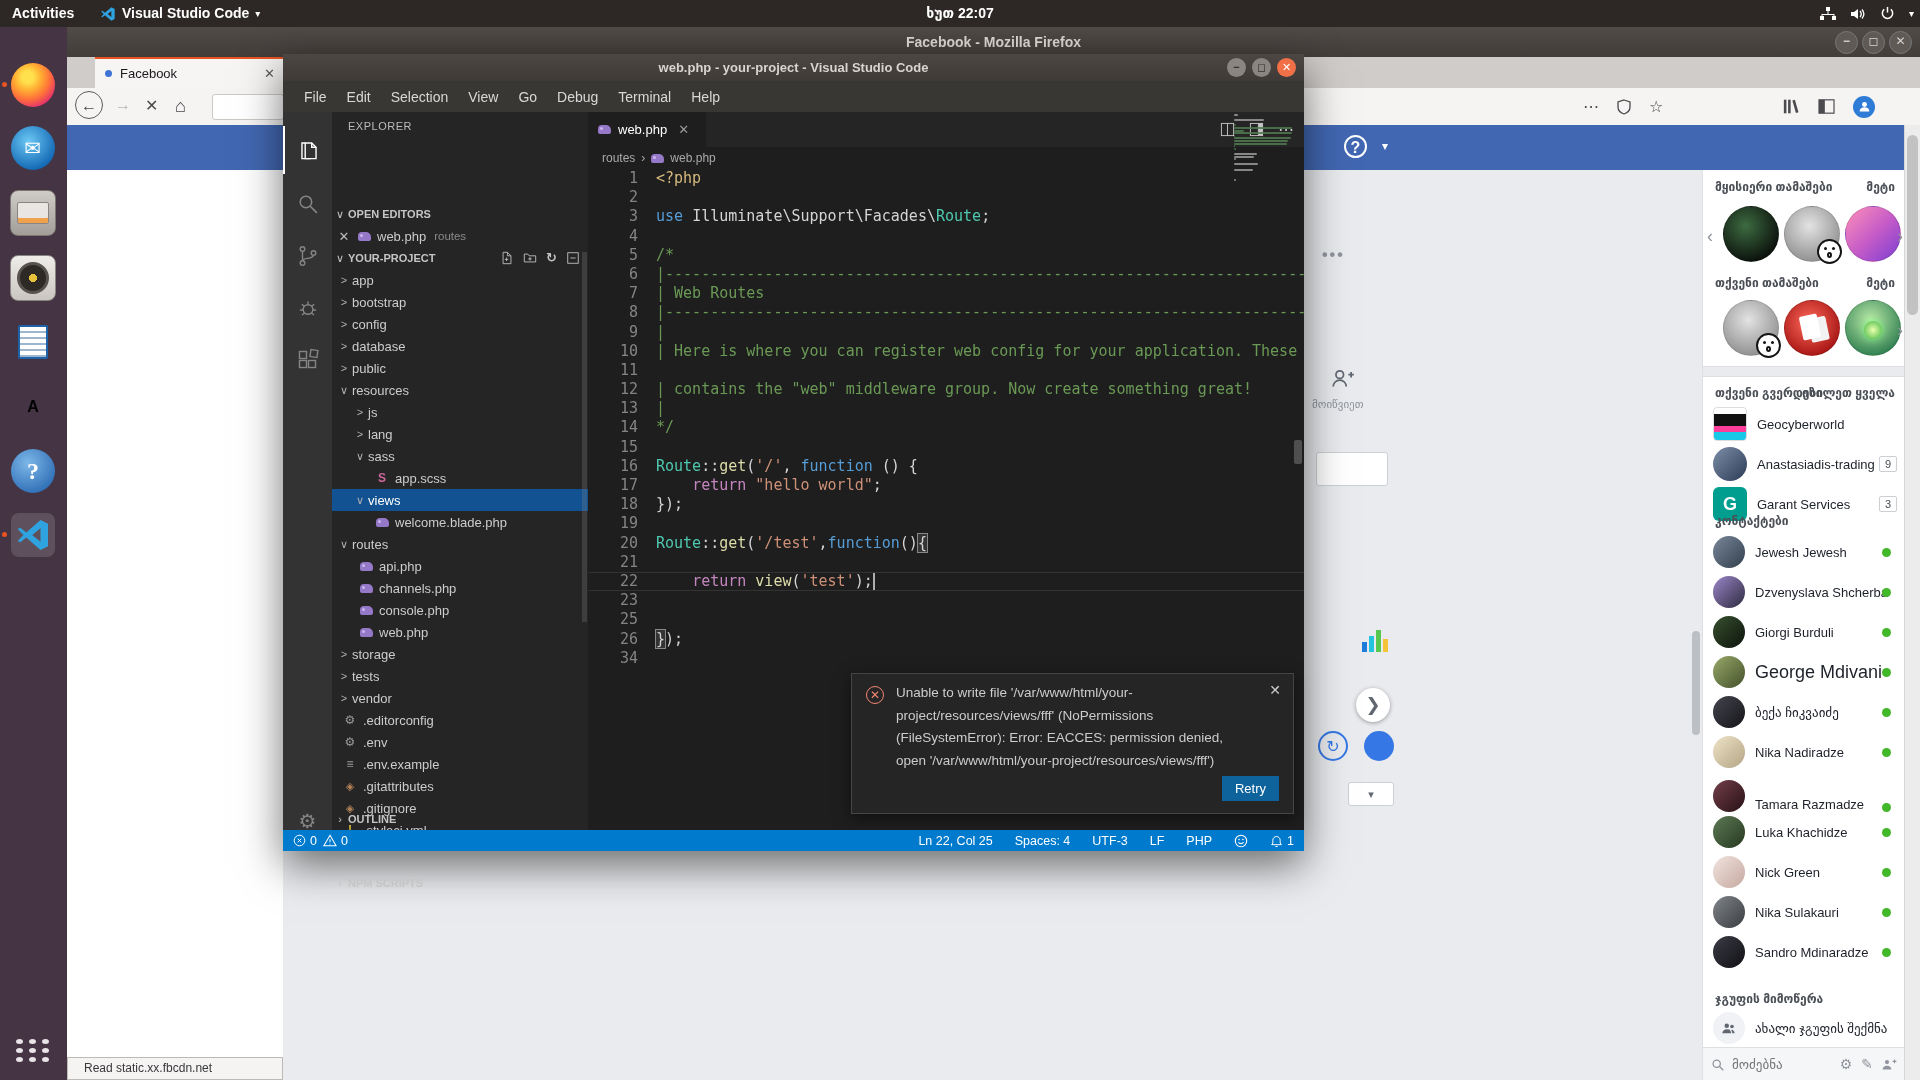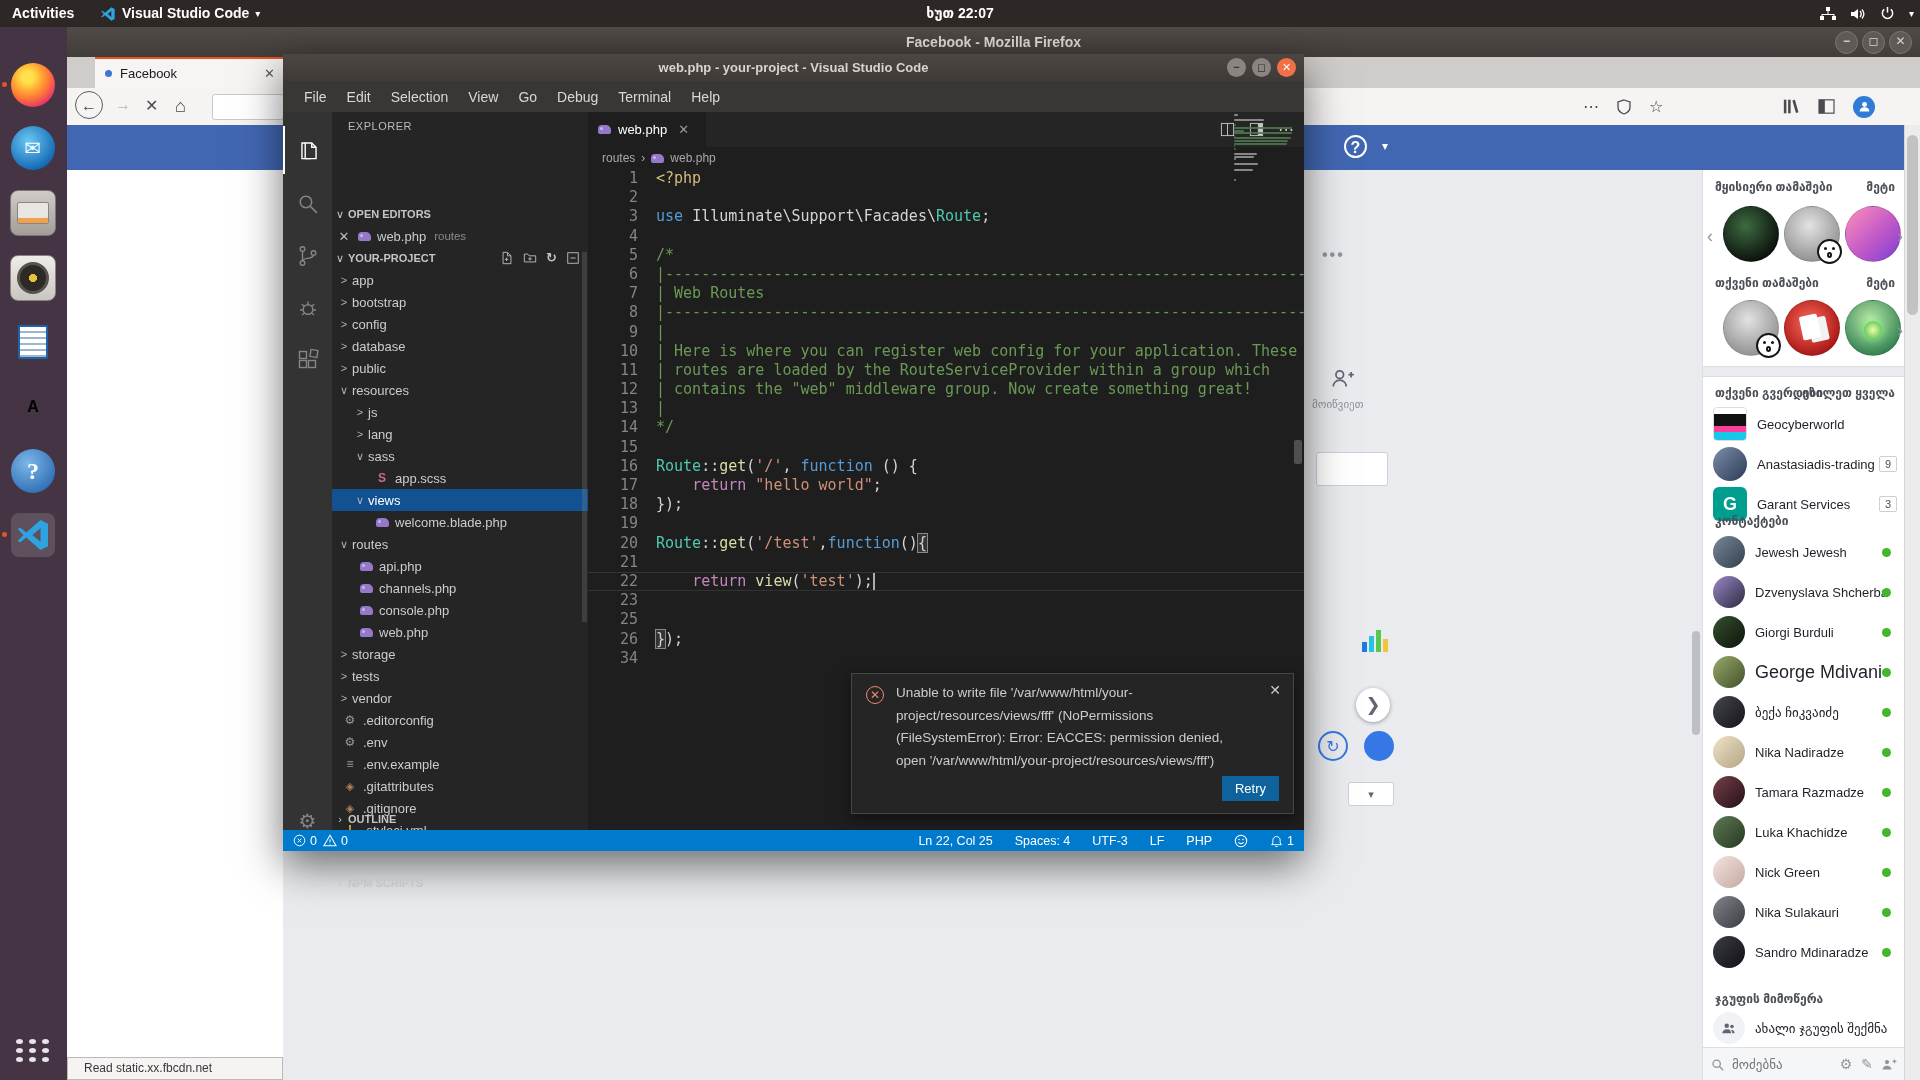--- a/index.html
+++ b/index.html
@@ -520,21 +520,21 @@
         <div class="c-row" style="top: 522px;">
           <span class="c-av av5"></span>
           <span style="font-size:13px;">ბექა ჩიკვაიძე</span>
           <span class="gdot"></span>
         </div>
         <div class="c-row" style="top: 562px;">
           <span class="c-av av6"></span>
           <span style="font-size:13px;">Nika Nadiradze</span>
           <span class="gdot"></span>
         </div>
-        <div class="c-row" style="top: 602px;">
+        <div class="c-row" style="top: 602px; align-items: flex-end;">
           <span class="c-av av7"></span>
           <span style="font-size:13px;">Tamara Razmadze</span>
           <span class="gdot"></span>
         </div>
         <div class="c-row" style="top: 642px;">
           <span class="c-av av8"></span>
           <span style="font-size:13px;">Luka Khachidze</span>
           <span class="gdot"></span>
         </div>
         <div class="c-row" style="top: 682px;">
@@ -881,21 +881,21 @@
           <div class="cl"><span class="gut">1</span><span class="ctext"><span class="c-tag">&lt;?php</span></span></div>
           <div class="cl"><span class="gut">2</span><span class="ctext"></span></div>
           <div class="cl"><span class="gut">3</span><span class="ctext"><span class="c-kw">use </span><span class="c-pl">Illuminate\Support\Facades\</span><span class="c-cls">Route</span><span class="c-pl">;</span></span></div>
           <div class="cl"><span class="gut">4</span><span class="ctext"></span></div>
           <div class="cl"><span class="gut">5</span><span class="ctext"><span class="c-cm">/*</span></span></div>
           <div class="cl"><span class="gut">6</span><span class="ctext"><span class="c-cm">|--------------------------------------------------------------------------</span></span></div>
           <div class="cl"><span class="gut">7</span><span class="ctext"><span class="c-cm">| Web Routes</span></span></div>
           <div class="cl"><span class="gut">8</span><span class="ctext"><span class="c-cm">|--------------------------------------------------------------------------</span></span></div>
           <div class="cl"><span class="gut">9</span><span class="ctext"><span class="c-cm">|</span></span></div>
           <div class="cl"><span class="gut">10</span><span class="ctext"><span class="c-cm">| Here is where you can register web config for your application. These</span></span></div>
-          <div class="cl"><span class="gut">11</span><span class="ctext"><span class="c-cm">| routes are loaded by the RouteServiceProvider within a group which</span></span></div>
+          <div class="cl"><span class="gut">11</span></div>
           <div class="cl"><span class="gut">12</span><span class="ctext"><span class="c-cm">| contains the "web" middleware group. Now create something great!</span></span></div>
           <div class="cl"><span class="gut">13</span><span class="ctext"><span class="c-cm">|</span></span></div>
           <div class="cl"><span class="gut">14</span><span class="ctext"><span class="c-cm">*/</span></span></div>
           <div class="cl"><span class="gut">15</span><span class="ctext"></span></div>
           <div class="cl"><span class="gut">16</span><span class="ctext"><span class="c-cls">Route</span><span class="c-pl">::</span><span class="c-fn">get</span><span class="c-pl">(</span><span class="c-str">'/'</span><span class="c-pl">, </span><span class="c-kw">function</span><span class="c-pl"> () {</span></span></div>
           <div class="cl"><span class="gut">17</span><span class="ctext"><span class="c-pl">    </span><span class="c-ctrl">return </span><span class="c-str">"hello world"</span><span class="c-pl">;</span></span></div>
           <div class="cl"><span class="gut">18</span><span class="ctext"><span class="c-pl">});</span></span></div>
           <div class="cl"><span class="gut">19</span><span class="ctext"></span></div>
           <div class="cl"><span class="gut">20</span><span class="ctext"><span class="c-cls">Route</span><span class="c-pl">::</span><span class="c-fn">get</span><span class="c-pl">(</span><span class="c-str">'/test'</span><span class="c-pl">,</span><span class="c-kw">function</span><span class="c-pl">()</span><span class="c-brk">{</span></span></div>
           <div class="cl"><span class="gut">21</span><span class="ctext"></span></div>

